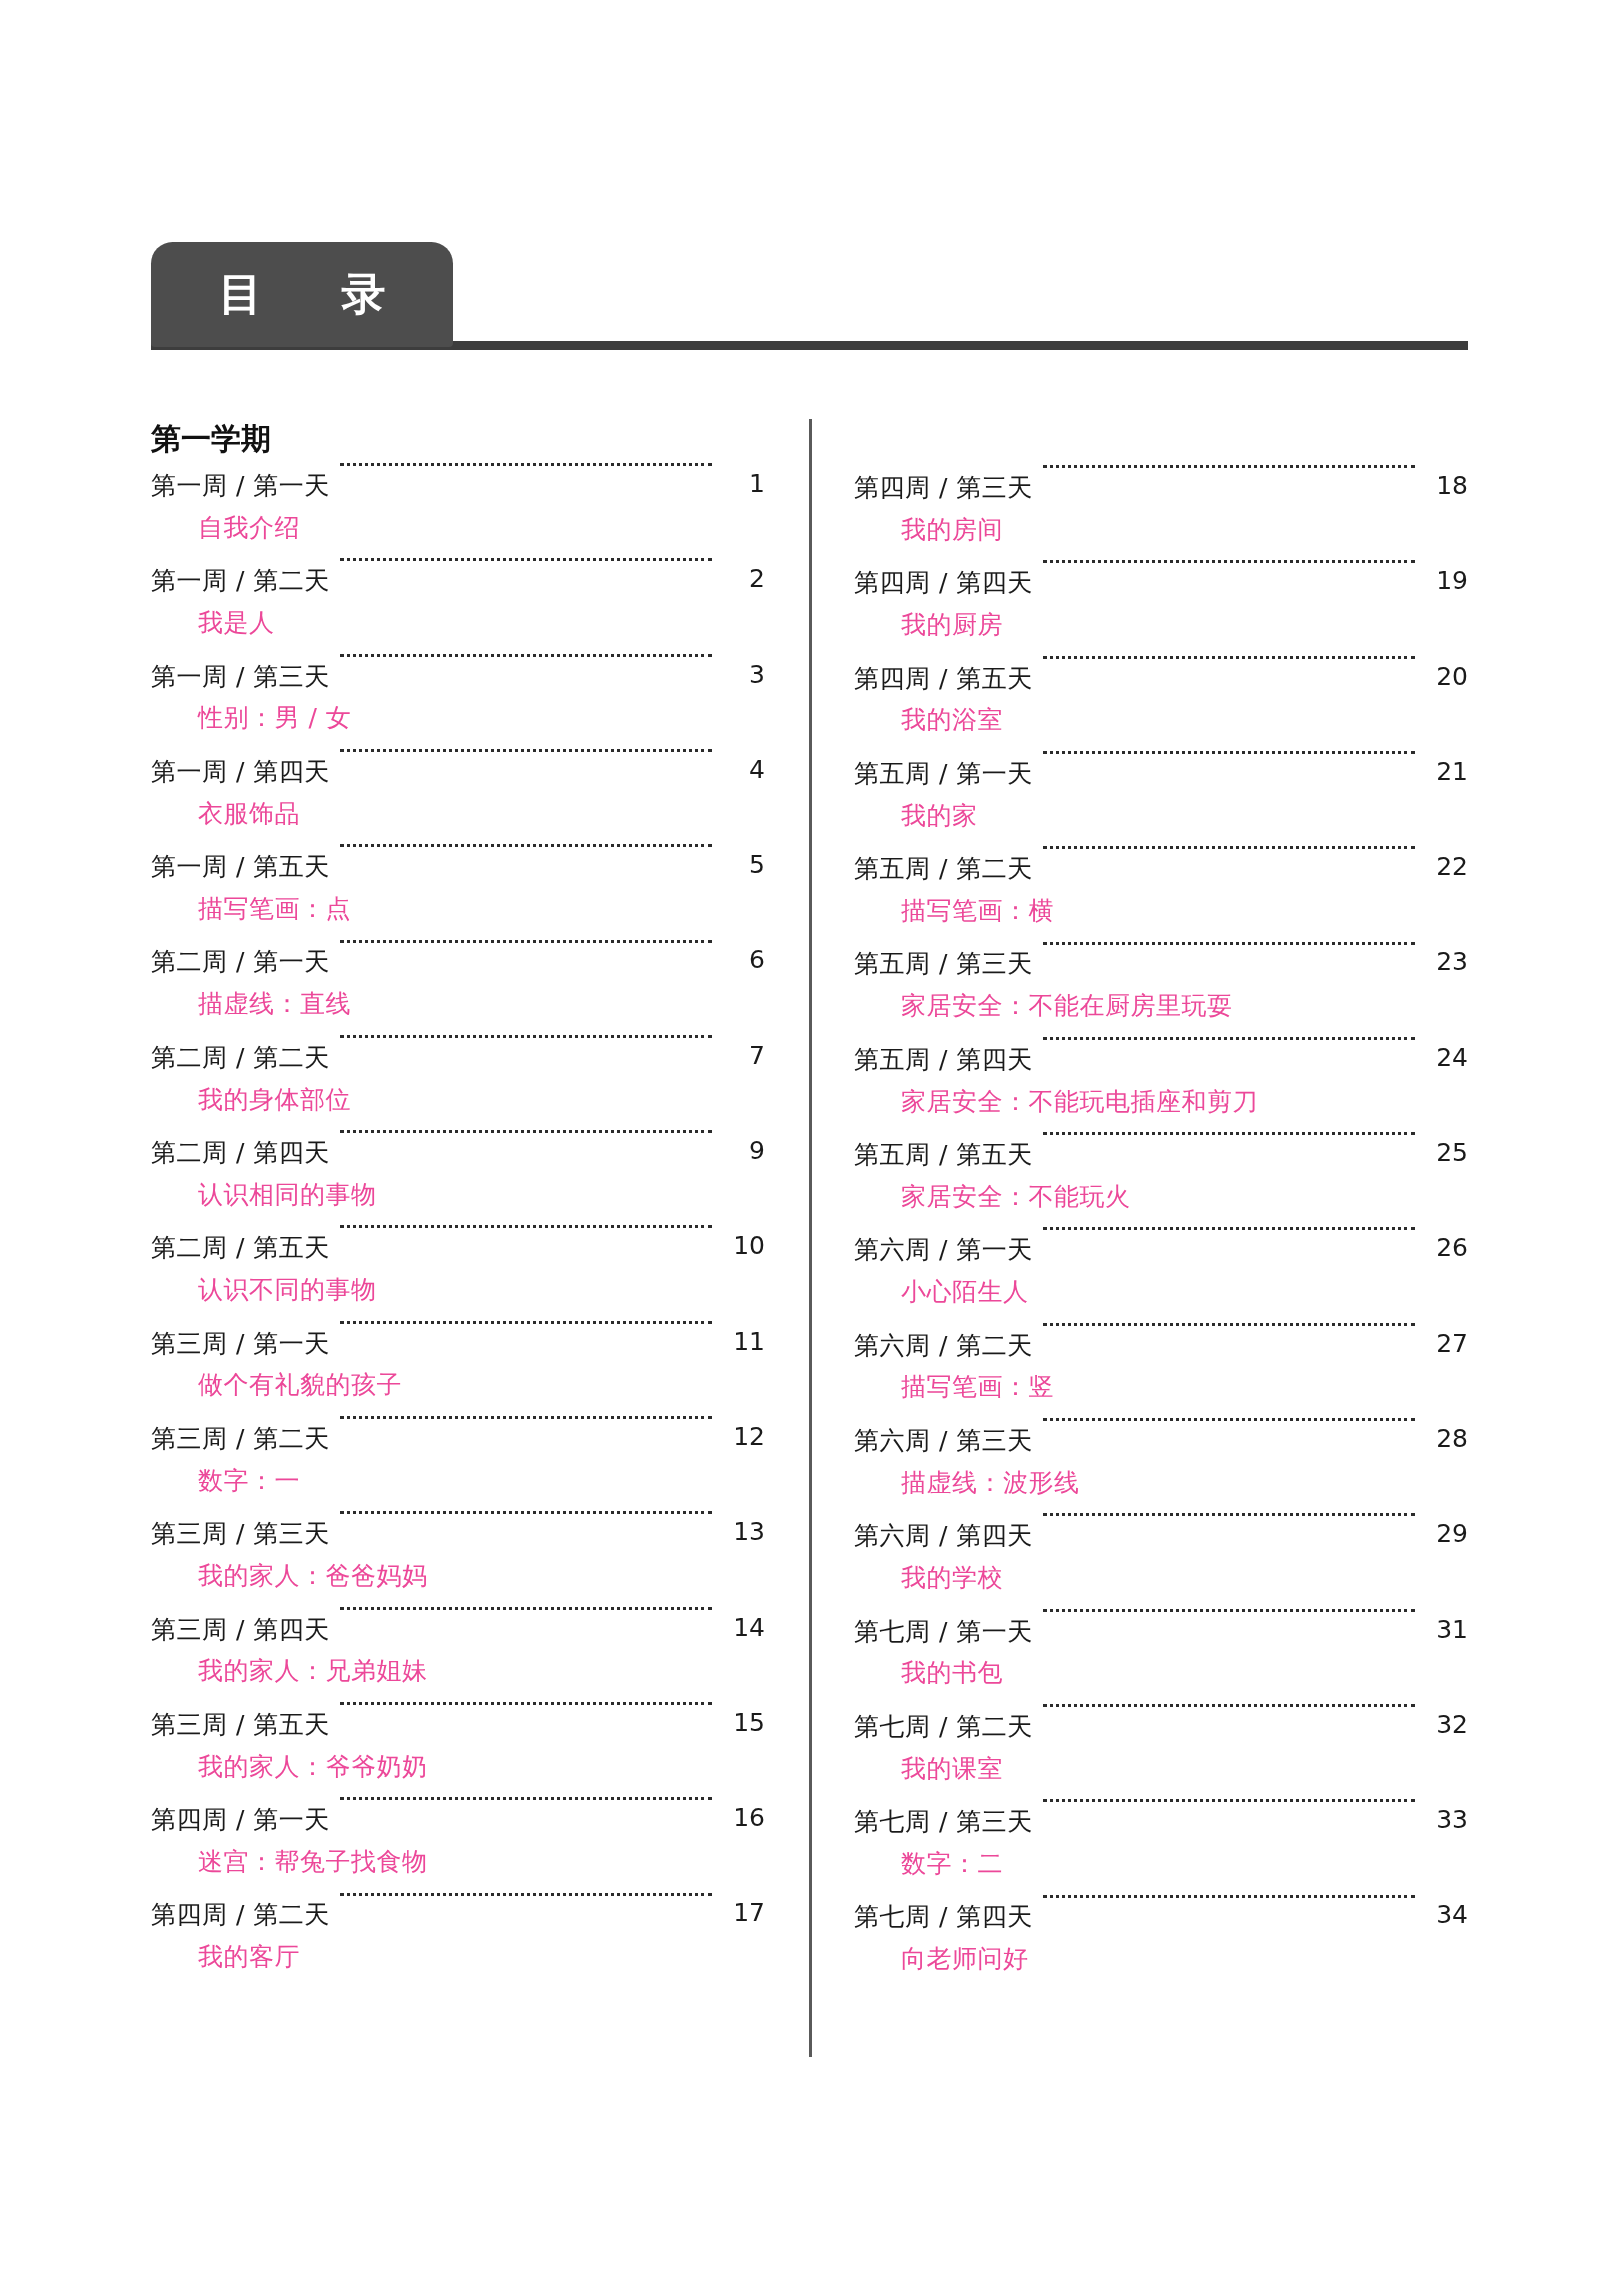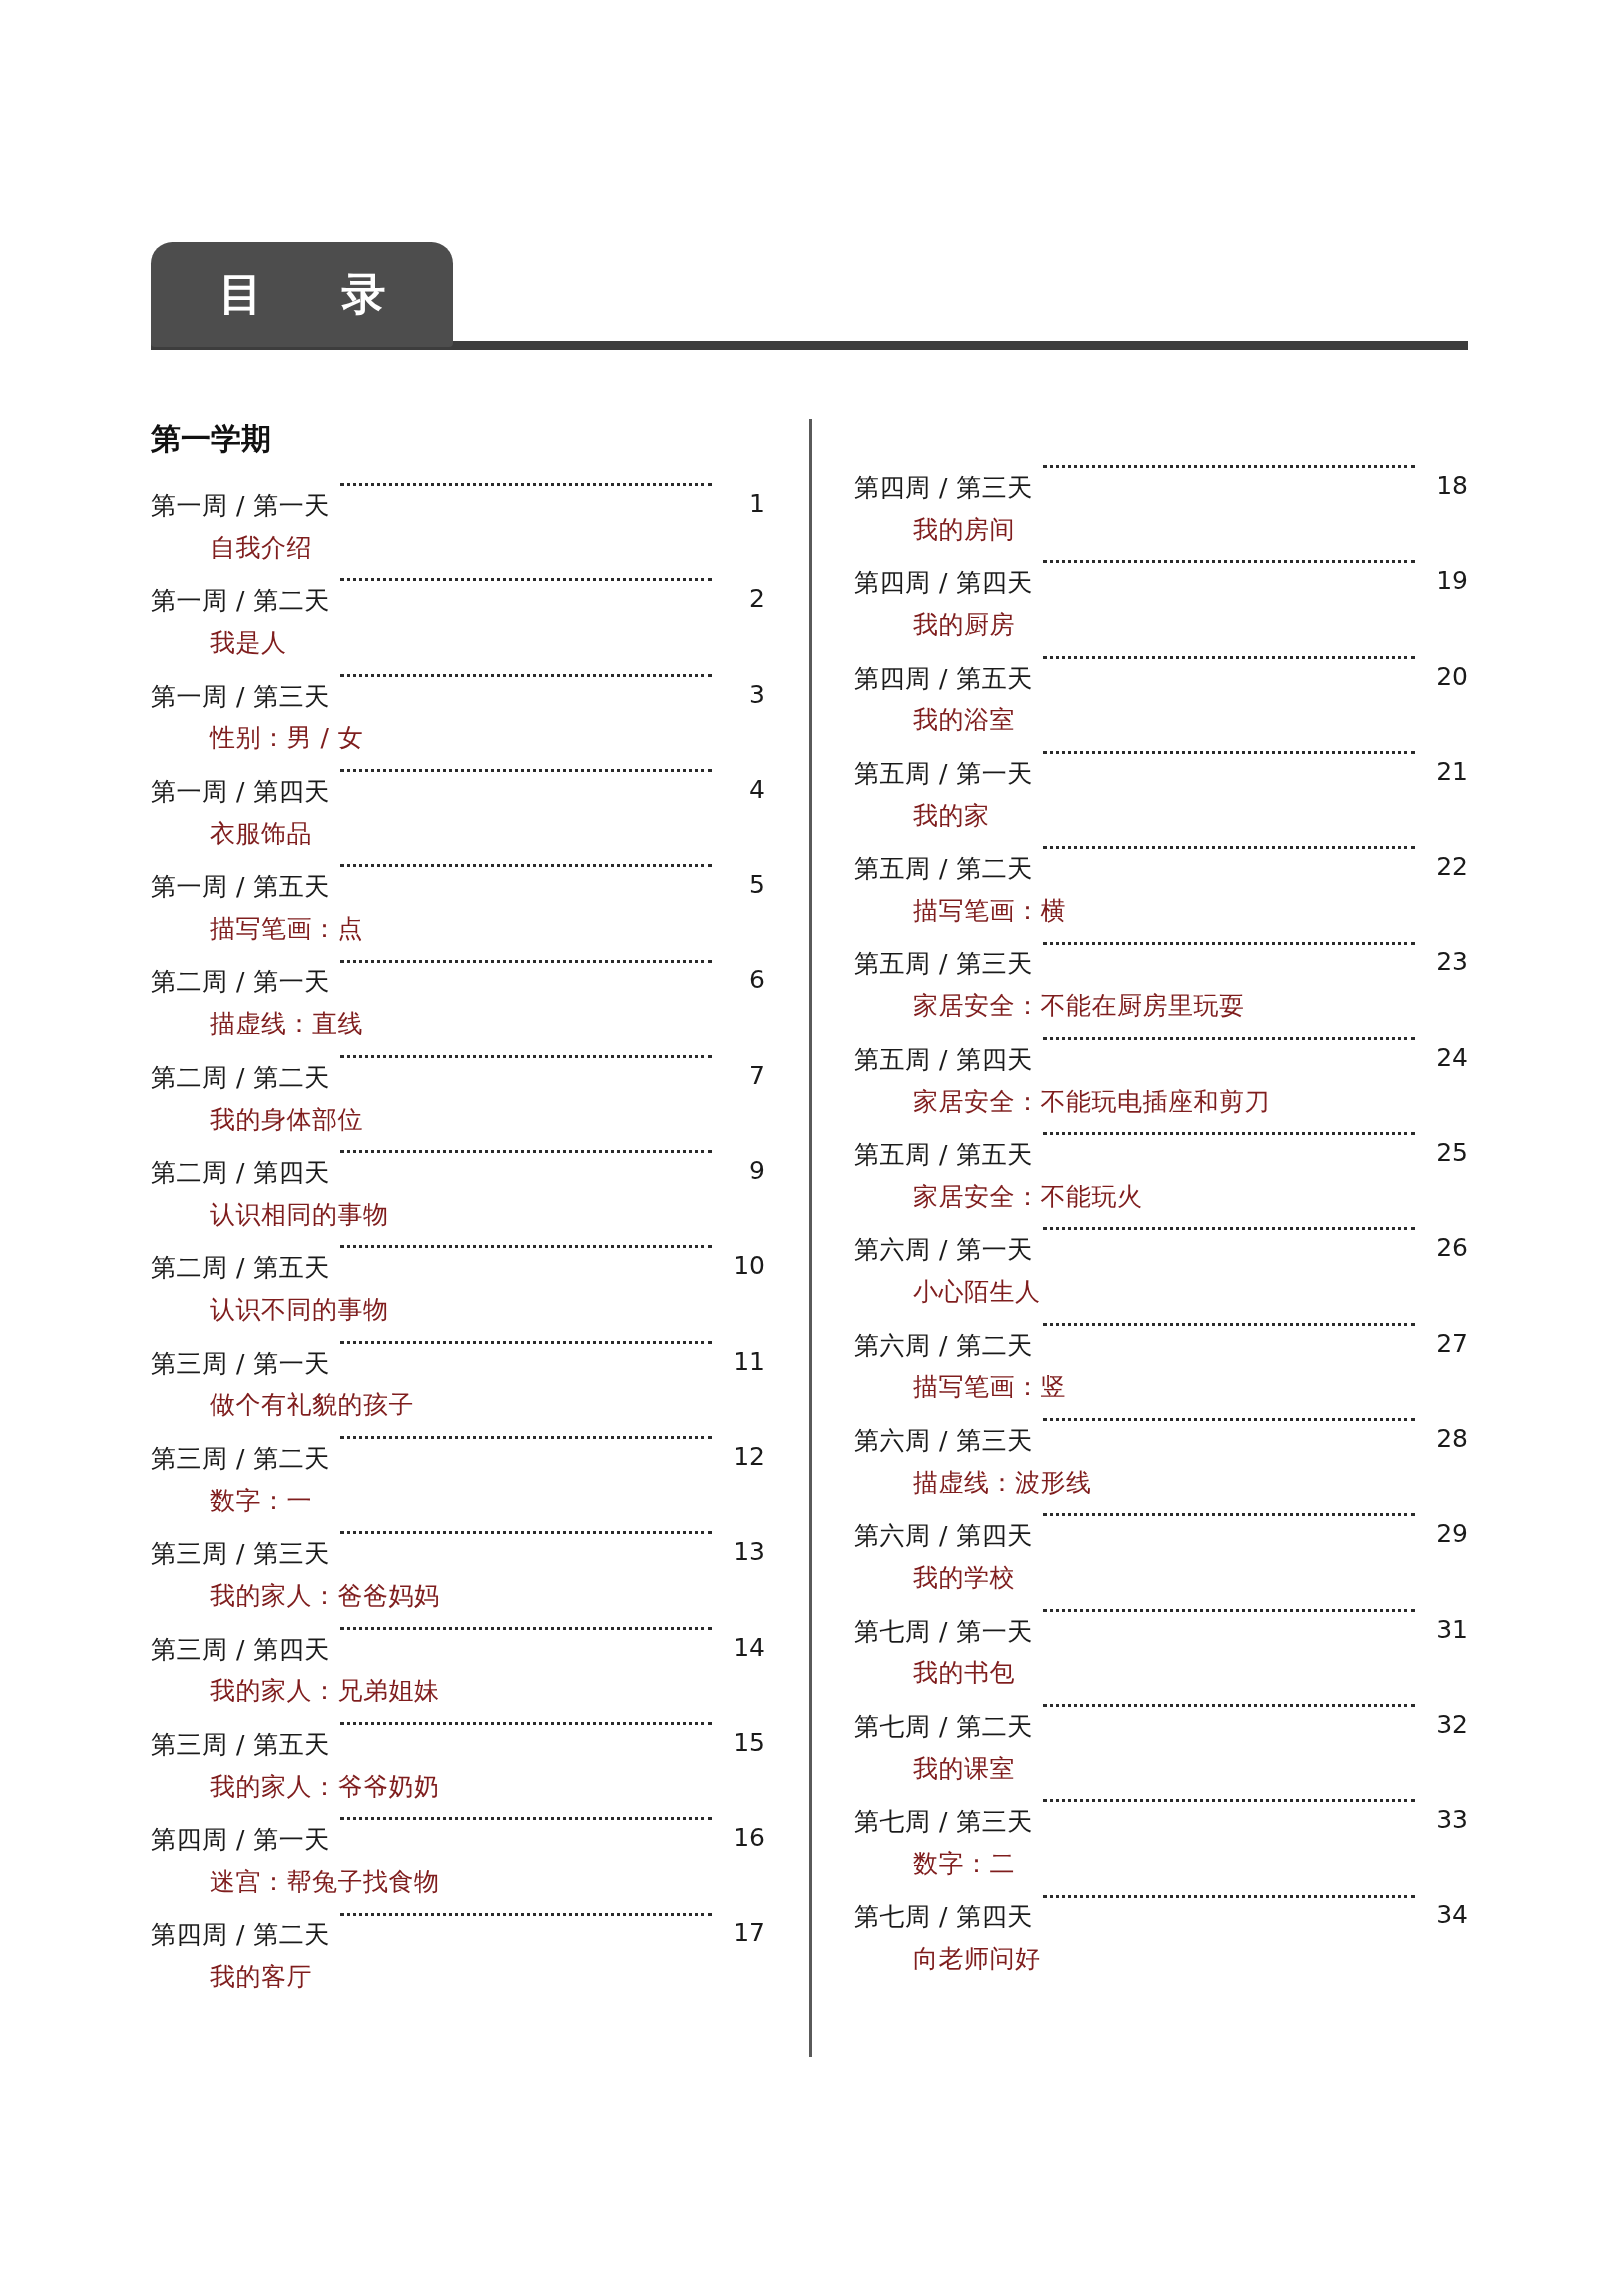--- a/index.html
+++ b/index.html
@@ -77,21 +77,21 @@
     top: 419px;
     width: 2.9px;
     height: 1638px;
     background: #5a5a5a;
   }
 
   .section-title {
     font-size: 30px;
     font-weight: bold;
     color: #111;
-    margin-bottom: 29px;
+    margin-bottom: 9px;
     font-family: "DejaVu Sans", "Liberation Sans", sans-serif;
   }
   .spacer-title {
     height: 52px;
   }
 
   .entry {
     margin-bottom: 20.5px;
   }
   .entry-line {
@@ -114,24 +114,24 @@
     min-width: 19.5px;
   }
   .page-num {
     width: 45px;
     text-align: right;
     white-space: nowrap;
     font-size: 25px;
   }
   .entry-sub {
     margin-top: 8.8px;
-    margin-left: 59px;
+    margin-left: 47px;
     font-size: 25px;
     font-family: "DejaVu Sans", "Liberation Sans", sans-serif;
-    color: #7f1d1d;
+    color: #ec4899;
     letter-spacing: 0.5px;
   }
 </style>
 </head>
 <body>
 
 <div class="page">
 
   <div class="header-wrap">
     <div class="header-rule"></div>

